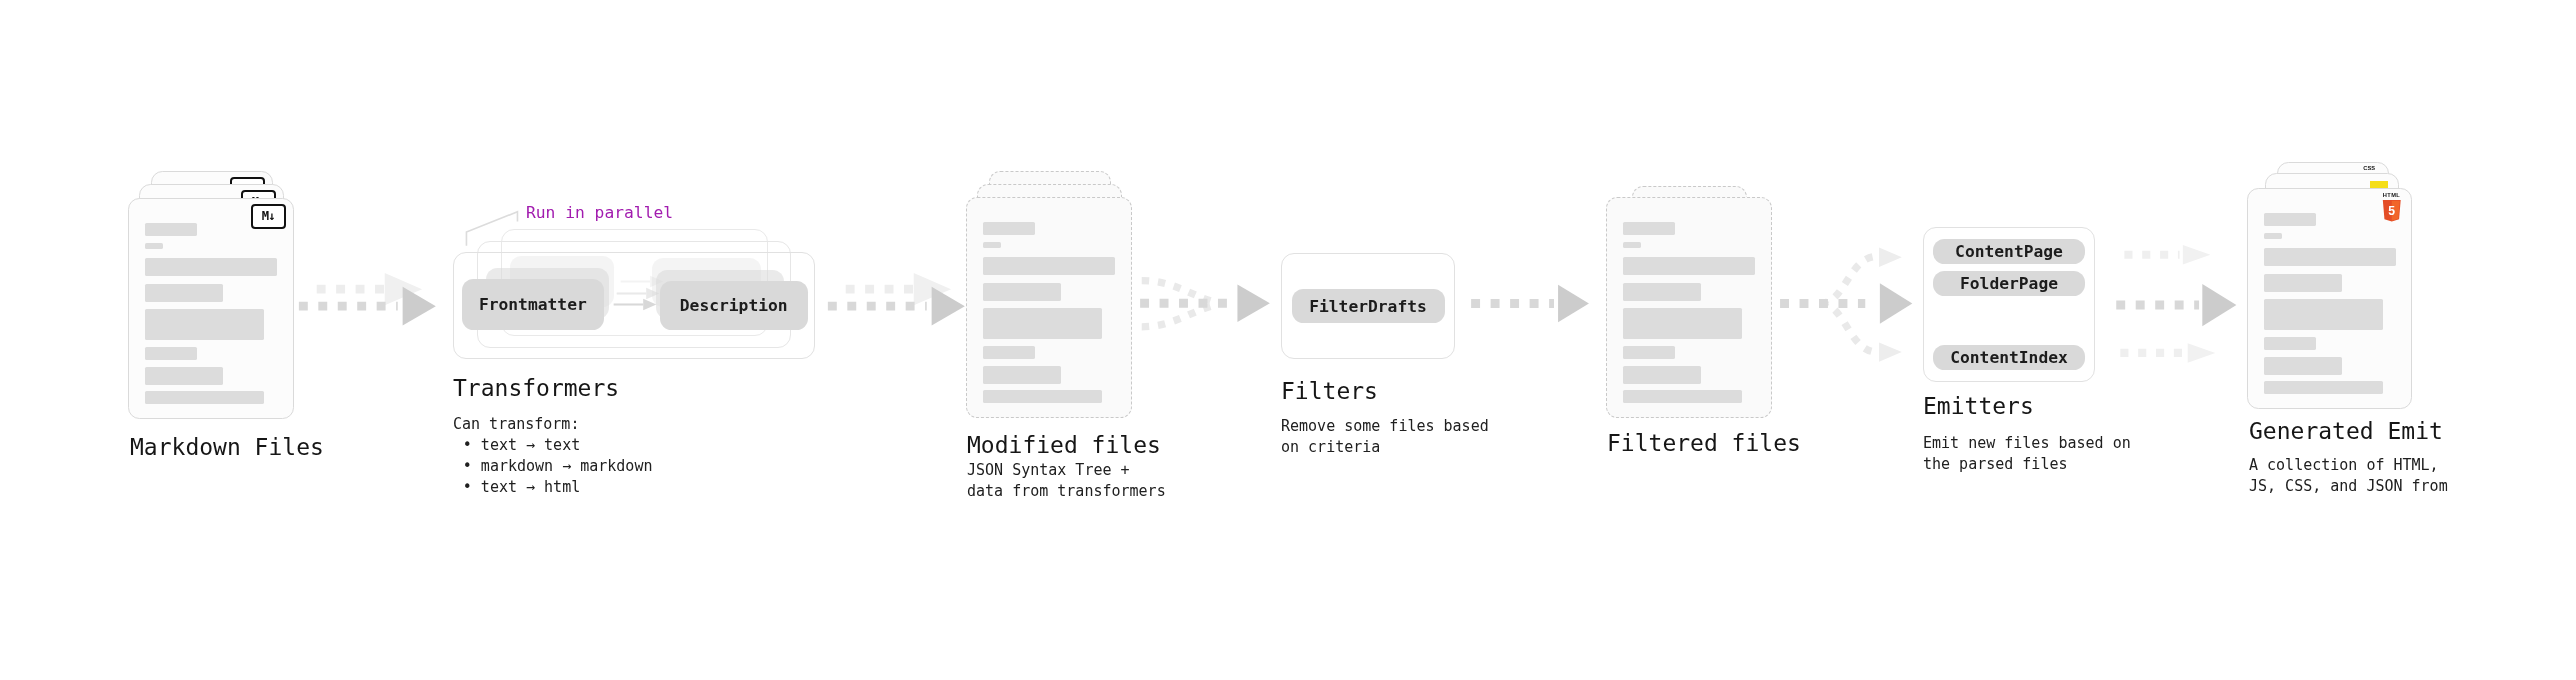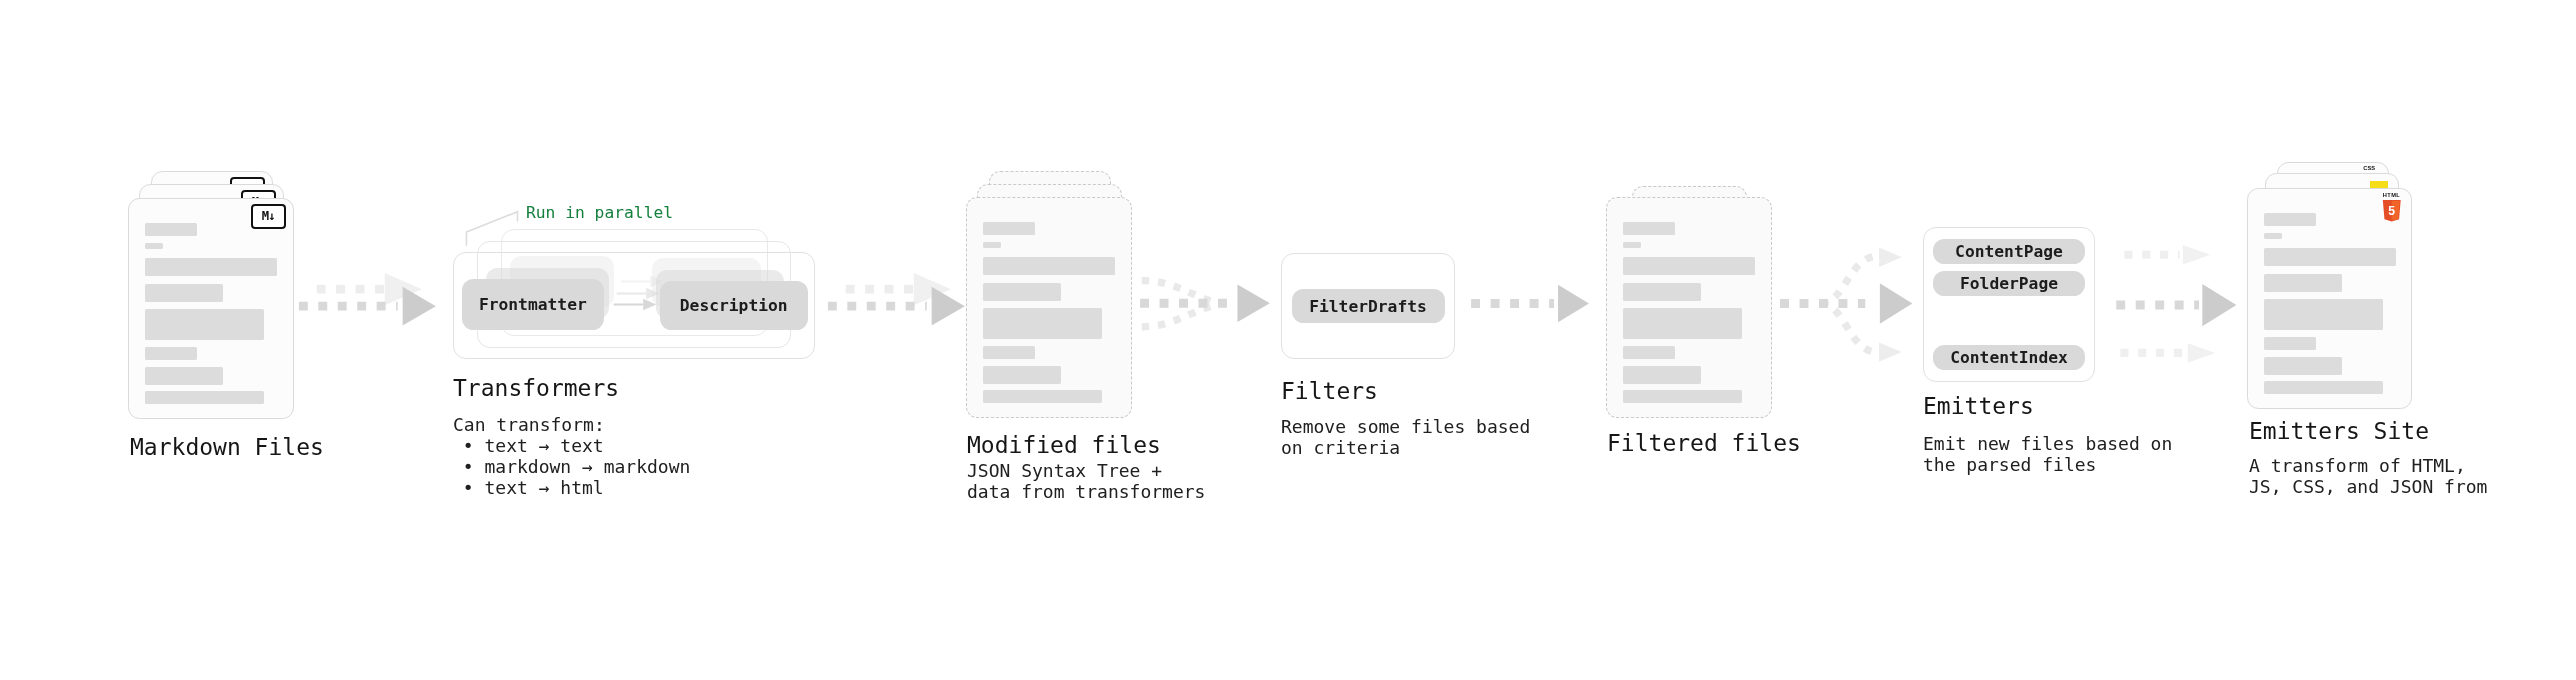--- a/index.html
+++ b/index.html
@@ -19,23 +19,23 @@
   .frame{position:absolute;border:1.6px solid #e1e1e1;border-radius:13px;box-sizing:border-box;background:transparent;font-weight:bold;}
   .pill{background:#d9d9d9;border-radius:11.4px;display:flex;align-items:center;justify-content:center;
         font-size:16.3px;color:#1c1c1c;box-sizing:border-box;}
   .tbox .pill{position:absolute;}
   .tbox .pill.p1{left:8.1px;top:26px;width:39.3%;height:51px;}
   .tbox .pill.p2{right:6.5px;top:28.4px;width:41%;height:49px;}
   .tbox .tarrow{position:absolute;left:44%;top:40px;}
   .ghost-mid{opacity:.55;}
   .ghost-back{opacity:.3;}
   .heading{position:absolute;font-size:23px;color:#161616;white-space:nowrap;}
-  .body-text{position:absolute;font-size:18px;line-height:21px;color:#202020;white-space:nowrap;}
+  .body-text{position:absolute;font-size:15px;line-height:21px;color:#202020;white-space:nowrap;}
   .body-text .indent{padding-left:9.8px;}
-  .note{position:absolute;font-size:16.3px;color:#15803d;white-space:nowrap;}
+  .note{position:absolute;font-size:16.3px;color:#a21caf;white-space:nowrap;}
   
   .cssbadge{position:absolute;right:9.8px;top:2.4px;width:18px;text-align:center;}
   .cssbadge .t{font-size:5.7px;font-weight:bold;color:#111;font-family:"Liberation Sans",sans-serif;line-height:6.5px;}
   .cssbadge .b{height:3.3px;background:#2962f5;border-radius:0.8px;margin:0.8px 1.6px 0 1.6px;}
   .jsbadge{position:absolute;right:9.8px;top:6.5px;width:18px;height:7.3px;background:#f5de19;}
   .htmlbadge{position:absolute;right:9px;top:3.3px;width:21px;text-align:center;}
   .htmlbadge .t{font-size:5.7px;font-weight:bold;letter-spacing:0.4px;color:#111;font-family:"Liberation Sans",sans-serif;line-height:7.3px;}
   svg{display:block;}
   svg text{font-family:"Liberation Sans",sans-serif;font-weight:bold;}
 </style>
@@ -227,19 +227,19 @@
     </div>
   <div class="bar" style="width: 52px; height: 13px; margin-top: 24.4px;"></div>
       <div class="bar" style="width: 18px; height: 5.7px; margin-top: 6.5px;"></div>
       <div class="bar" style="width: 132px; height: 18px; margin-top: 9.8px;"></div>
       <div class="bar" style="width: 78px; height: 18px; margin-top: 7.3px;"></div>
       <div class="bar" style="width: 119px; height: 31px; margin-top: 7.3px;"></div>
       <div class="bar" style="width: 52px; height: 13px; margin-top: 7.3px;"></div>
       <div class="bar" style="width: 78px; height: 18px; margin-top: 6.5px;"></div>
       <div class="bar" style="width: 119px; height: 13px; margin-top: 6.5px;"></div>
     </div>
-  <div class="heading" style="left:2249px;top:418px;">Emitters Site</div>
+  <div class="heading" style="left:2249px;top:418px;">Generated Emit</div>
   <div class="body-text" style="left:2249px;top:455px;">
-    <div>A transform of HTML,</div>
+    <div>A collection of HTML,</div>
     <div>JS, CSS, and JSON from</div>
   </div>
 </div>
 
 
 </body></html>

